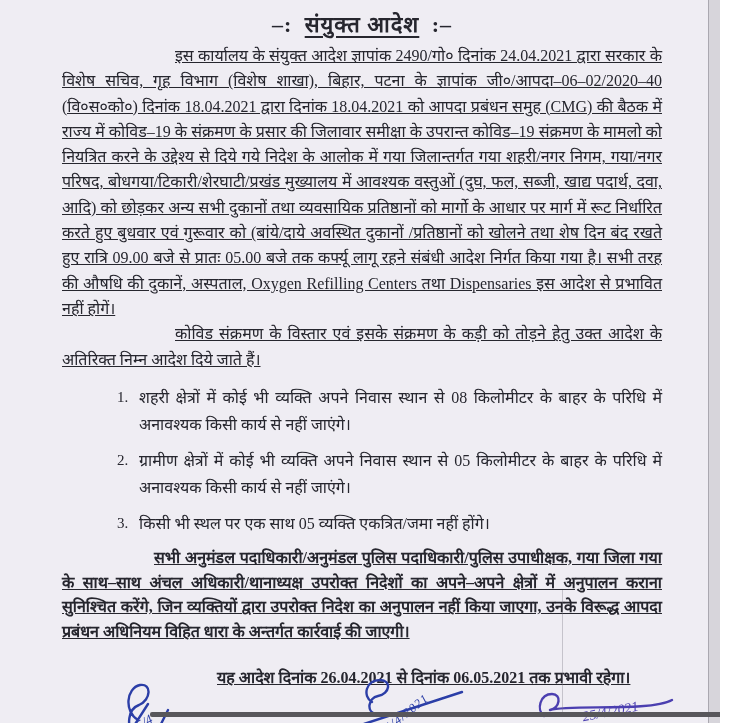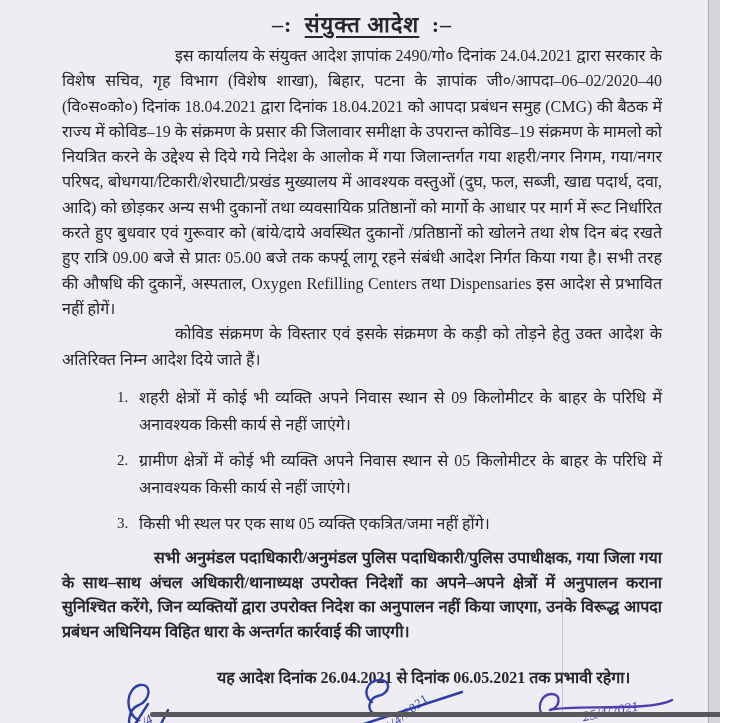--- a/index.html
+++ b/index.html
@@ -35,20 +35,21 @@
     text-decoration: underline;
     text-underline-offset: 4px;
     margin: 0 6px;
   }
 
   .body-par {
     font-size: 16px;
     line-height: 25.3px;
     text-align: justify;
     color: var(--text_color);
+    text-decoration: underline;
   }
   .par-intro   { text-indent: 113px; margin-top: 5px; }
   .par-second  { text-indent: 113px; }
   .par-duty    { text-indent: 92px; font-weight: bold; margin-top: 1px; line-height: 24.8px; }
   .par-period  { text-indent: 155px; font-weight: bold; margin-top: 20px; }
 
   ol.order-list {
     list-style: none;
     margin: 12px 0 6px 55px;
     padding: 0;
@@ -126,21 +127,21 @@
     <span>:–</span>
   </div>
 
   <p class="body-par par-intro">इस कार्यालय के संयुक्त आदेश ज्ञापांक 2490/गो० दिनांक 24.04.2021 द्वारा सरकार के विशेष सचिव, गृह विभाग (विशेष शाखा), बिहार, पटना के ज्ञापांक जी०/आपदा–06–02/2020–40 (वि०स०को०) दिनांक 18.04.2021 द्वारा दिनांक 18.04.2021 को आपदा प्रबंधन समुह (CMG) की बैठक में राज्य में कोविड–19 के संक्रमण के प्रसार की जिलावार समीक्षा के उपरान्त कोविड–19 संक्रमण के मामलो को नियत्रित करने के उद्देश्य से दिये गये निदेश के आलोक में गया जिलान्तर्गत गया शहरी/नगर निगम, गया/नगर परिषद, बोधगया/टिकारी/शेरघाटी/प्रखंड मुख्यालय में आवश्यक वस्तुओं (दुघ, फल, सब्जी, खाद्य पदार्थ, दवा, आदि) को छोड़कर अन्य सभी दुकानों तथा व्यवसायिक प्रतिष्ठानों को मार्गो के आधार पर मार्ग में रूट निर्धारित करते हुए बुधवार एवं गुरूवार को (बांये/दाये अवस्थित दुकानों /प्रतिष्ठानों को खोलने तथा शेष दिन बंद रखते हुए रात्रि 09.00 बजे से प्रातः 05.00 बजे तक कर्फ्यू लागू रहने संबंधी आदेश निर्गत किया गया है। सभी तरह की औषधि की दुकानें, अस्पताल, Oxygen Refilling Centers तथा Dispensaries इस आदेश से प्रभावित नहीं होगें।</p>
 
   <p class="body-par par-second">कोविड संक्रमण के विस्तार एवं इसके संक्रमण के कड़ी को तोड़ने हेतु उक्त आदेश के अतिरिक्त निम्न आदेश दिये जाते हैं।</p>
 
   <ol class="order-list">
     <li>
       <span class="li-num">1.</span>
-      <span class="li-text">शहरी क्षेत्रों में कोई भी व्यक्ति अपने निवास स्थान से 09 किलोमीटर के बाहर के परिधि में अनावश्यक किसी कार्य से नहीं जाएंगे।</span>
+      <span class="li-text">शहरी क्षेत्रों में कोई भी व्यक्ति अपने निवास स्थान से 08 किलोमीटर के बाहर के परिधि में अनावश्यक किसी कार्य से नहीं जाएंगे।</span>
     </li>
     <li>
       <span class="li-num">2.</span>
       <span class="li-text">ग्रामीण क्षेत्रों में कोई भी व्यक्ति अपने निवास स्थान से 05 किलोमीटर के बाहर के परिधि में अनावश्यक किसी कार्य से नहीं जाएंगे।</span>
     </li>
     <li>
       <span class="li-num">3.</span>
       <span class="li-text">किसी भी स्थल पर एक साथ 05 व्यक्ति एकत्रित/जमा नहीं होंगे।</span>
     </li>
   </ol>

